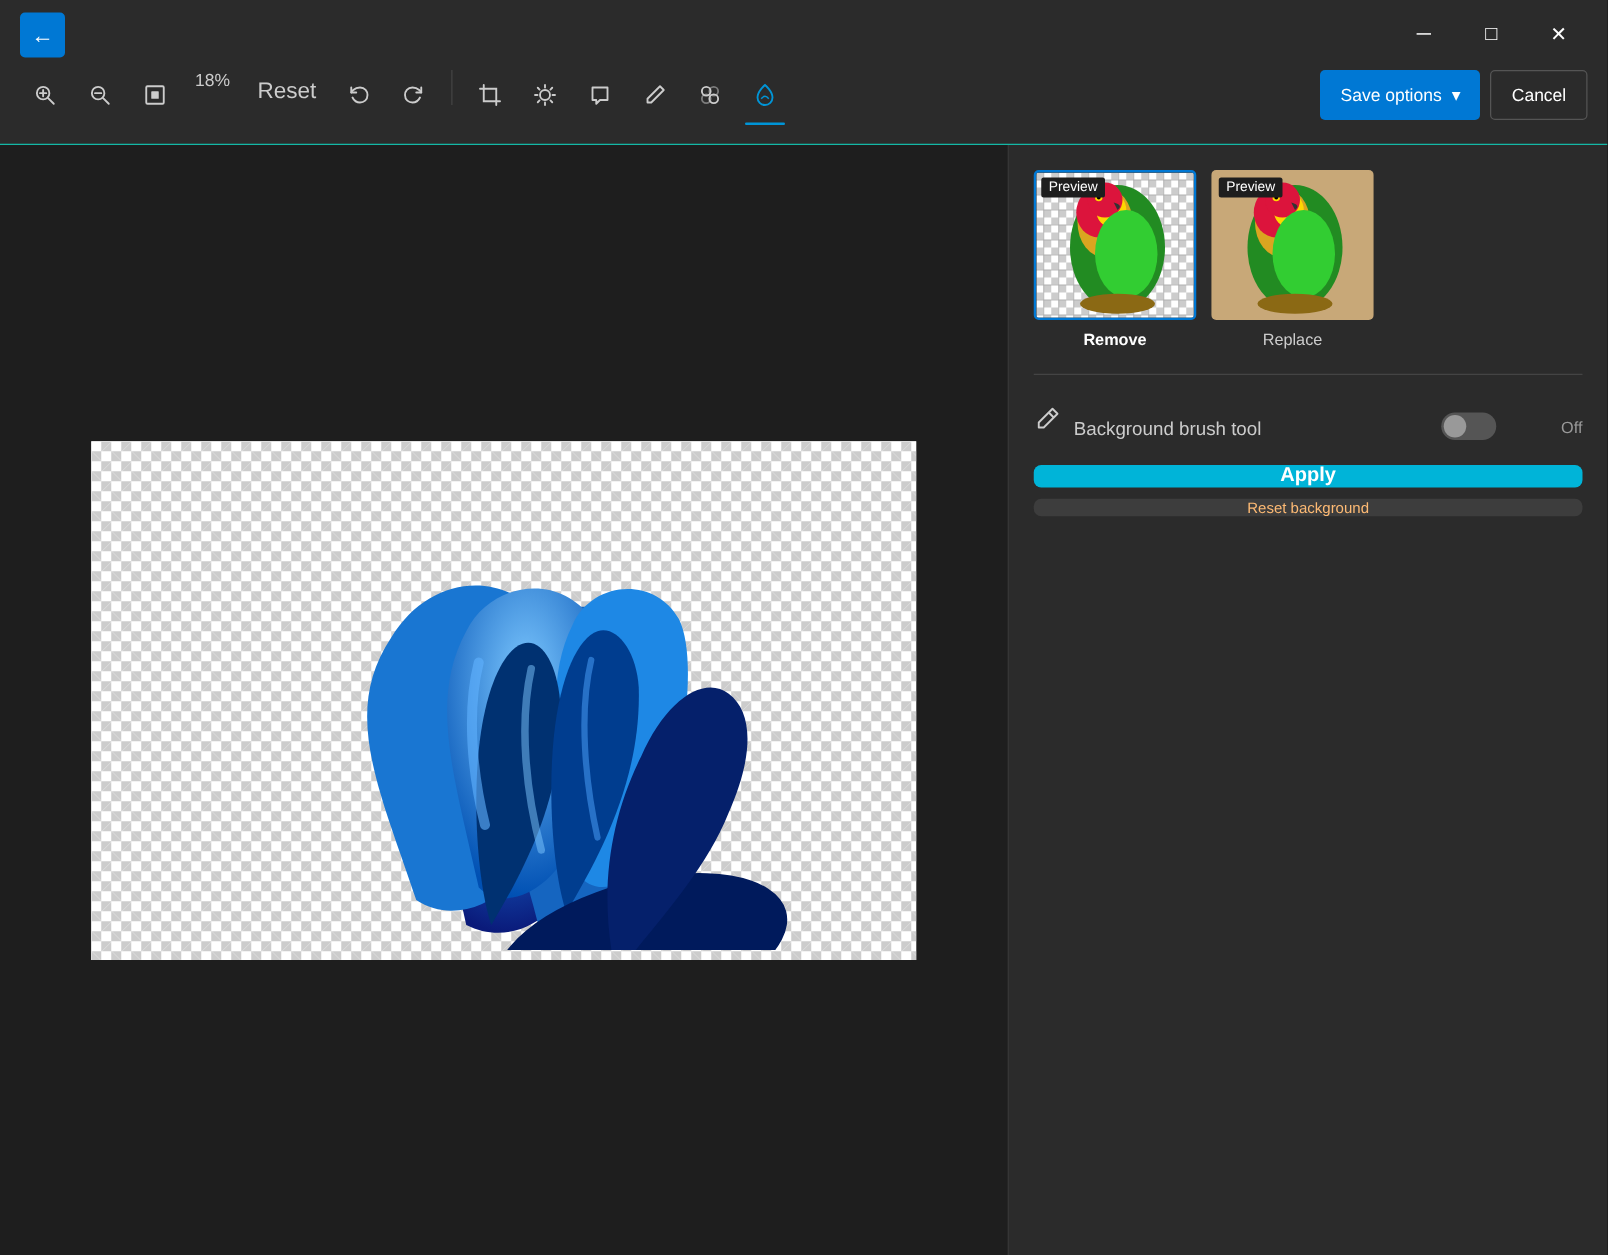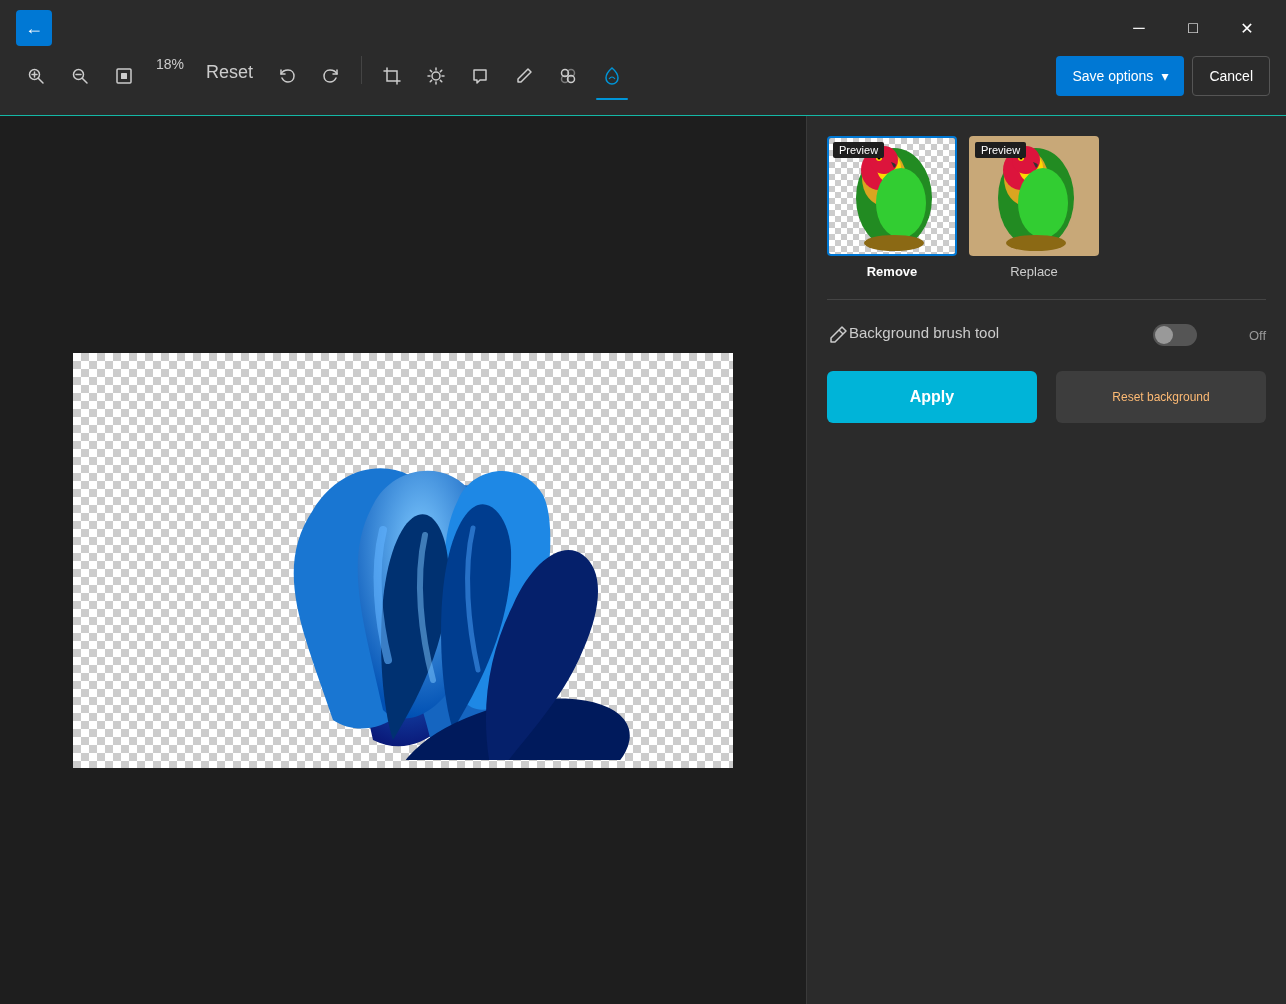--- a/index.html
+++ b/index.html
@@ -239,22 +239,22 @@
     
     .panel-divider {
       height: 1px;
       background: #444;
       margin: 4px 0;
     }
 
     
     .brush-tool-row {
       display: flex;
-      align-items: flex-start;
-      gap: 0;
+      align-items: flex-end;
+      gap: 10px;
       padding: 4px 0;
     }
     .brush-icon {
       font-size: 20px;
       color: #ccc;
     }
     .brush-label {
       flex: 1;
       font-size: 15px;
       color: #ccc;
@@ -281,21 +281,22 @@
     }
     .toggle-label {
       font-size: 13px;
       color: #999;
       margin-left: 44px;
     }
 
     
     .action-buttons {
       display: flex;
-      gap: 19px;
+      gap: 9px;
+      flex-direction: column;
     }
     .apply-btn {
       flex: 1;
       height: 52px;
       background: #00b4d8;
       border: none;
       border-radius: 6px;
       color: #fff;
       font-size: 16px;
       font-weight: 600;

